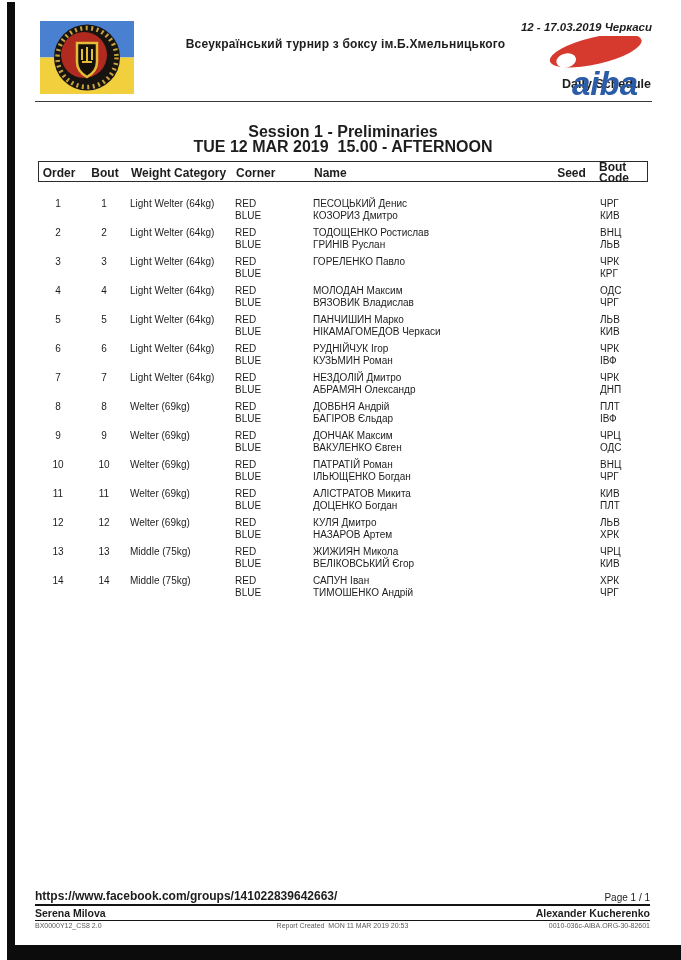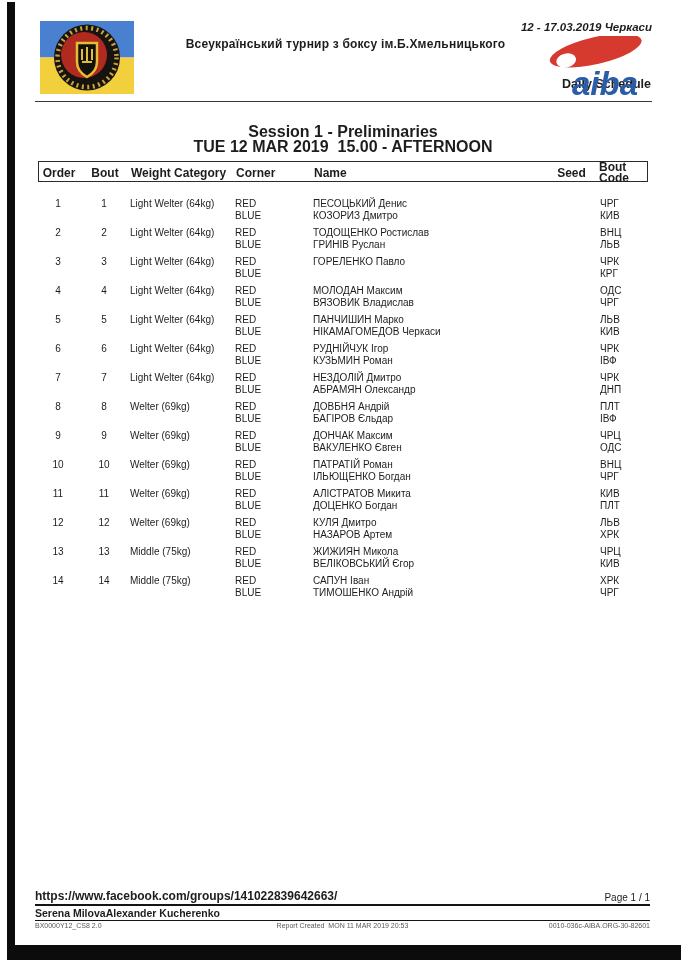--- a/index.html
+++ b/index.html
@@ -45,21 +45,21 @@
   #bout-rows { position:absolute; top:198px; left:38px; width:610px; }
   .row { margin-bottom:6px; font-size:10px; line-height:11.5px; }
   .row .two > div { white-space:nowrap; }
 
   
   .footer { position:absolute; left:35px; right:31px; top:889px; }
   .f1 { display:flex; justify-content:space-between; align-items:flex-end;
         border-bottom:2px solid #141414; padding-bottom:1px; }
   .f1 .url  { font-size:12px; font-weight:bold; }
   .f1 .page-num { font-size:10px; }
-  .f2 { display:flex; justify-content:flex-start; font-weight:bold; font-size:10.5px;
+  .f2 { display:flex; justify-content:space-between; font-weight:bold; font-size:10.5px;
         border-bottom:1.7px solid #141414; margin-top:1px; padding-bottom:1px; }
   .f3 { display:flex; margin-top:1px; font-size:7px; color:#585858; }
   .f3 span { flex:1; white-space:pre; }
   .f3 .mid { text-align:center; }
   .f3 .rt  { text-align:right; }
 </style>
 </head>
 <body>
 
 <div class="page">

